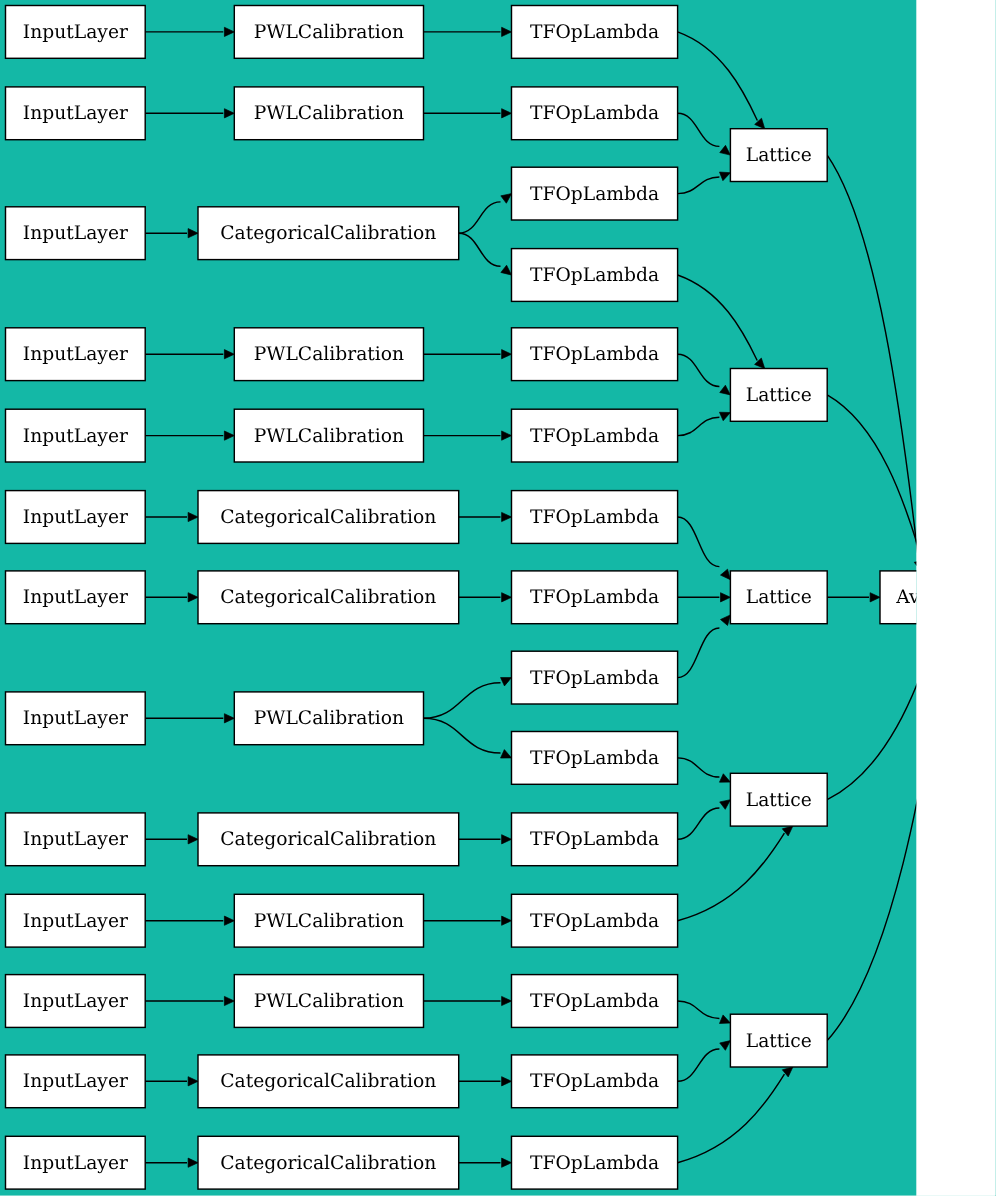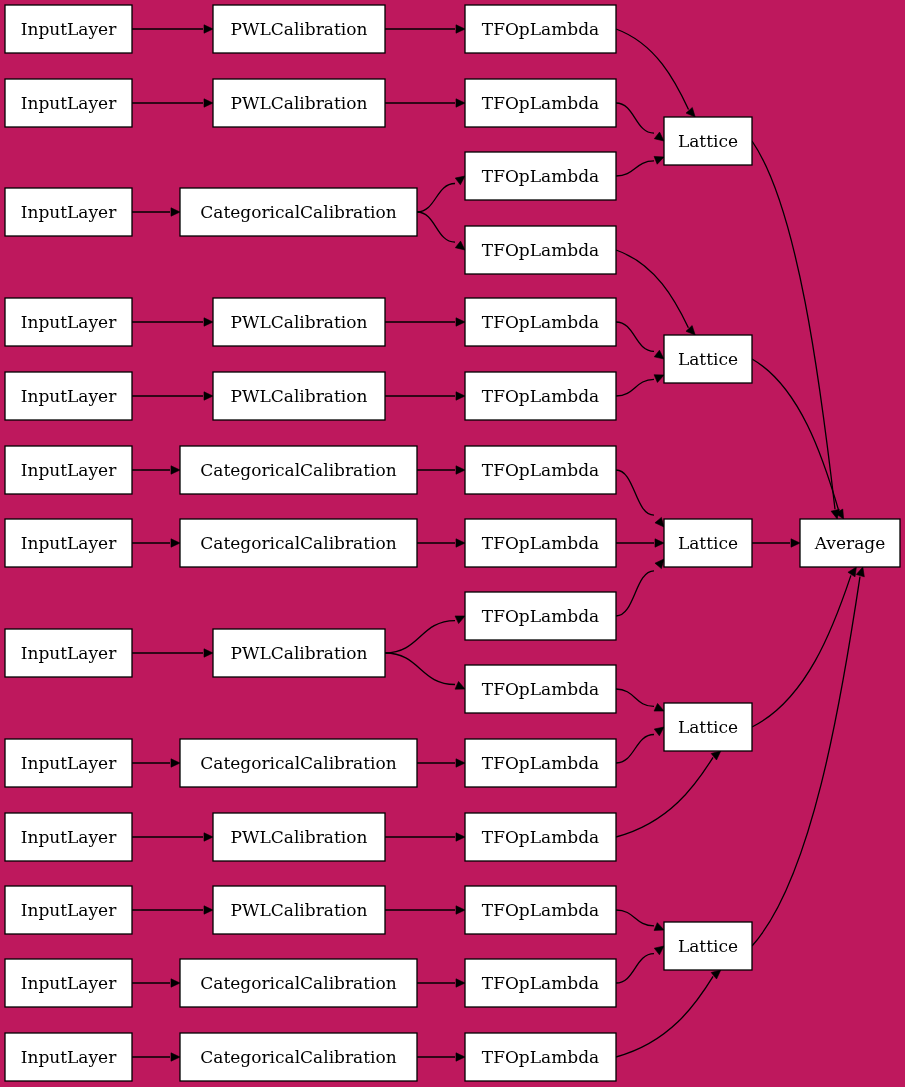--- a/index.html
+++ b/index.html
@@ -2,23 +2,23 @@
 <html><head>
 <meta charset="utf-8">
 <style>
   html, body {
     margin: 0;
     padding: 0;
     background: #ffffff;
   }
   #diagram-root {
     position: relative;
-    width: 905px;
+    width: 833px;
     height: 1087px;
-    background: #be185d;
+    background: #14b8a6;
     font-family: "DejaVu Serif", "Liberation Serif", serif;
     overflow: hidden;
     text-decoration: underline;
   }
   svg#graph {
     display: block;
     width: 905px;
     height: 1087px;
   }
   .node-box {

